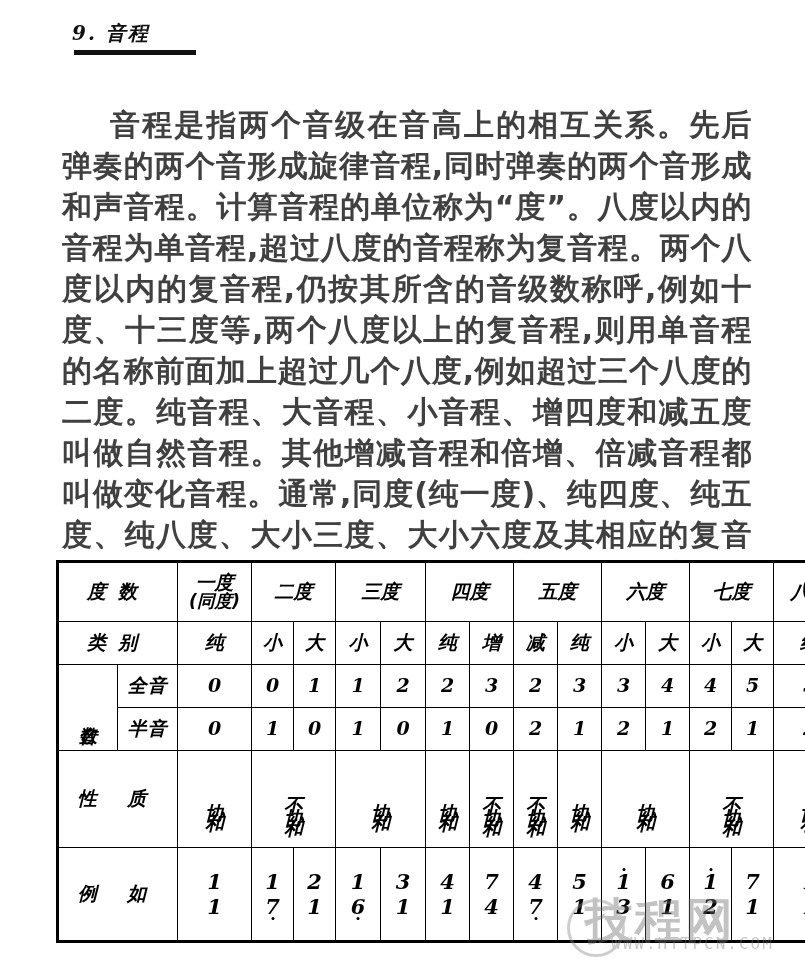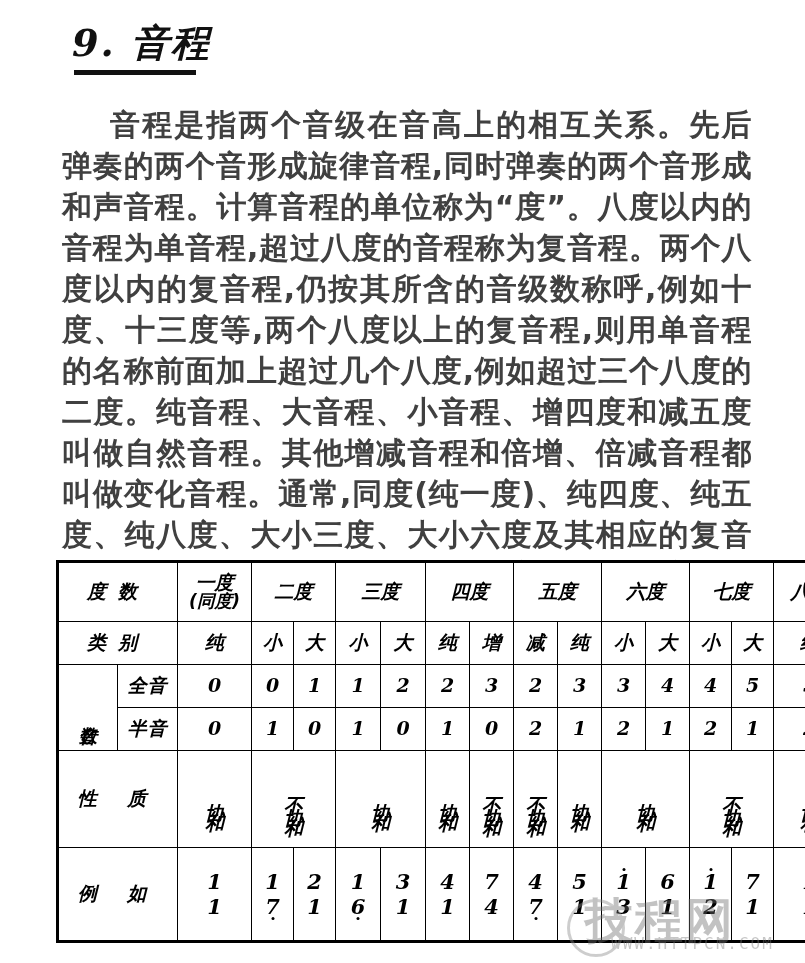--- a/index.html
+++ b/index.html
@@ -25,21 +25,21 @@
   }
 
   
   .heading-block {
     position: absolute;
     left: 72px;
     top: 22px;
     width: 320px;
   }
   .heading-text {
-    font-size: 38px;
+    font-size: 20px;
     font-weight: 700;
     font-style: italic;
     letter-spacing: 2px;
     line-height: 1.1;
     font-family: "DejaVu Serif", "Liberation Serif", serif;
     color: #111;
     white-space: nowrap;
   }
   .heading-rule {
     margin-top: 6px;

